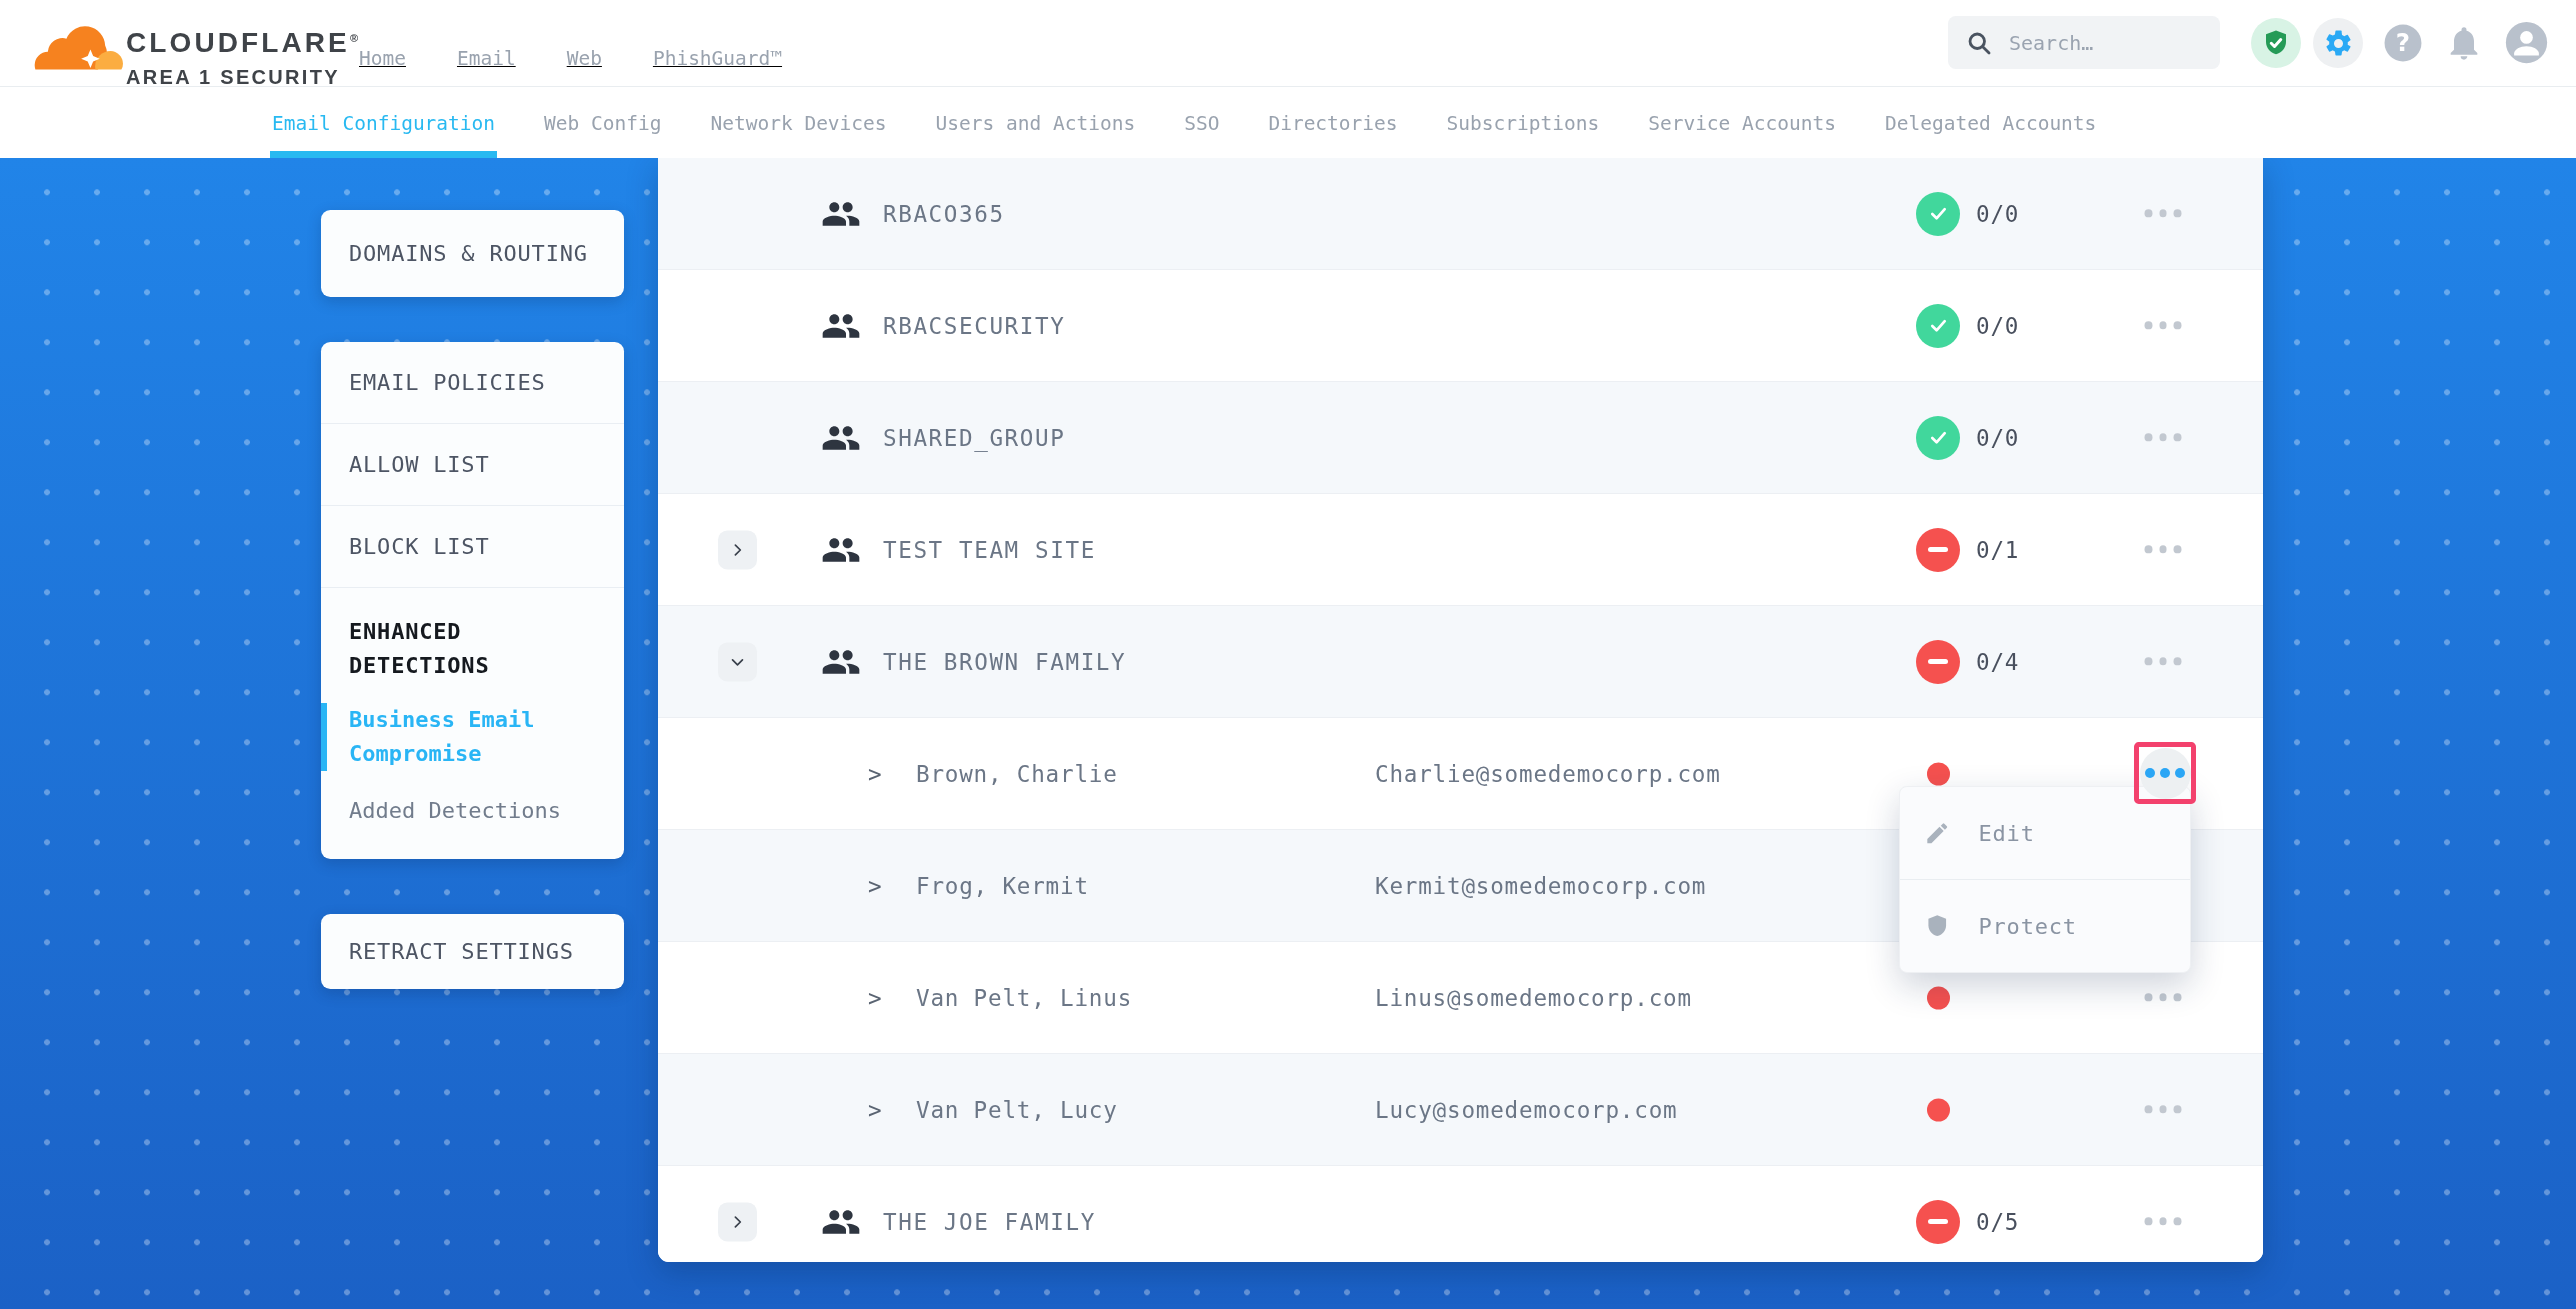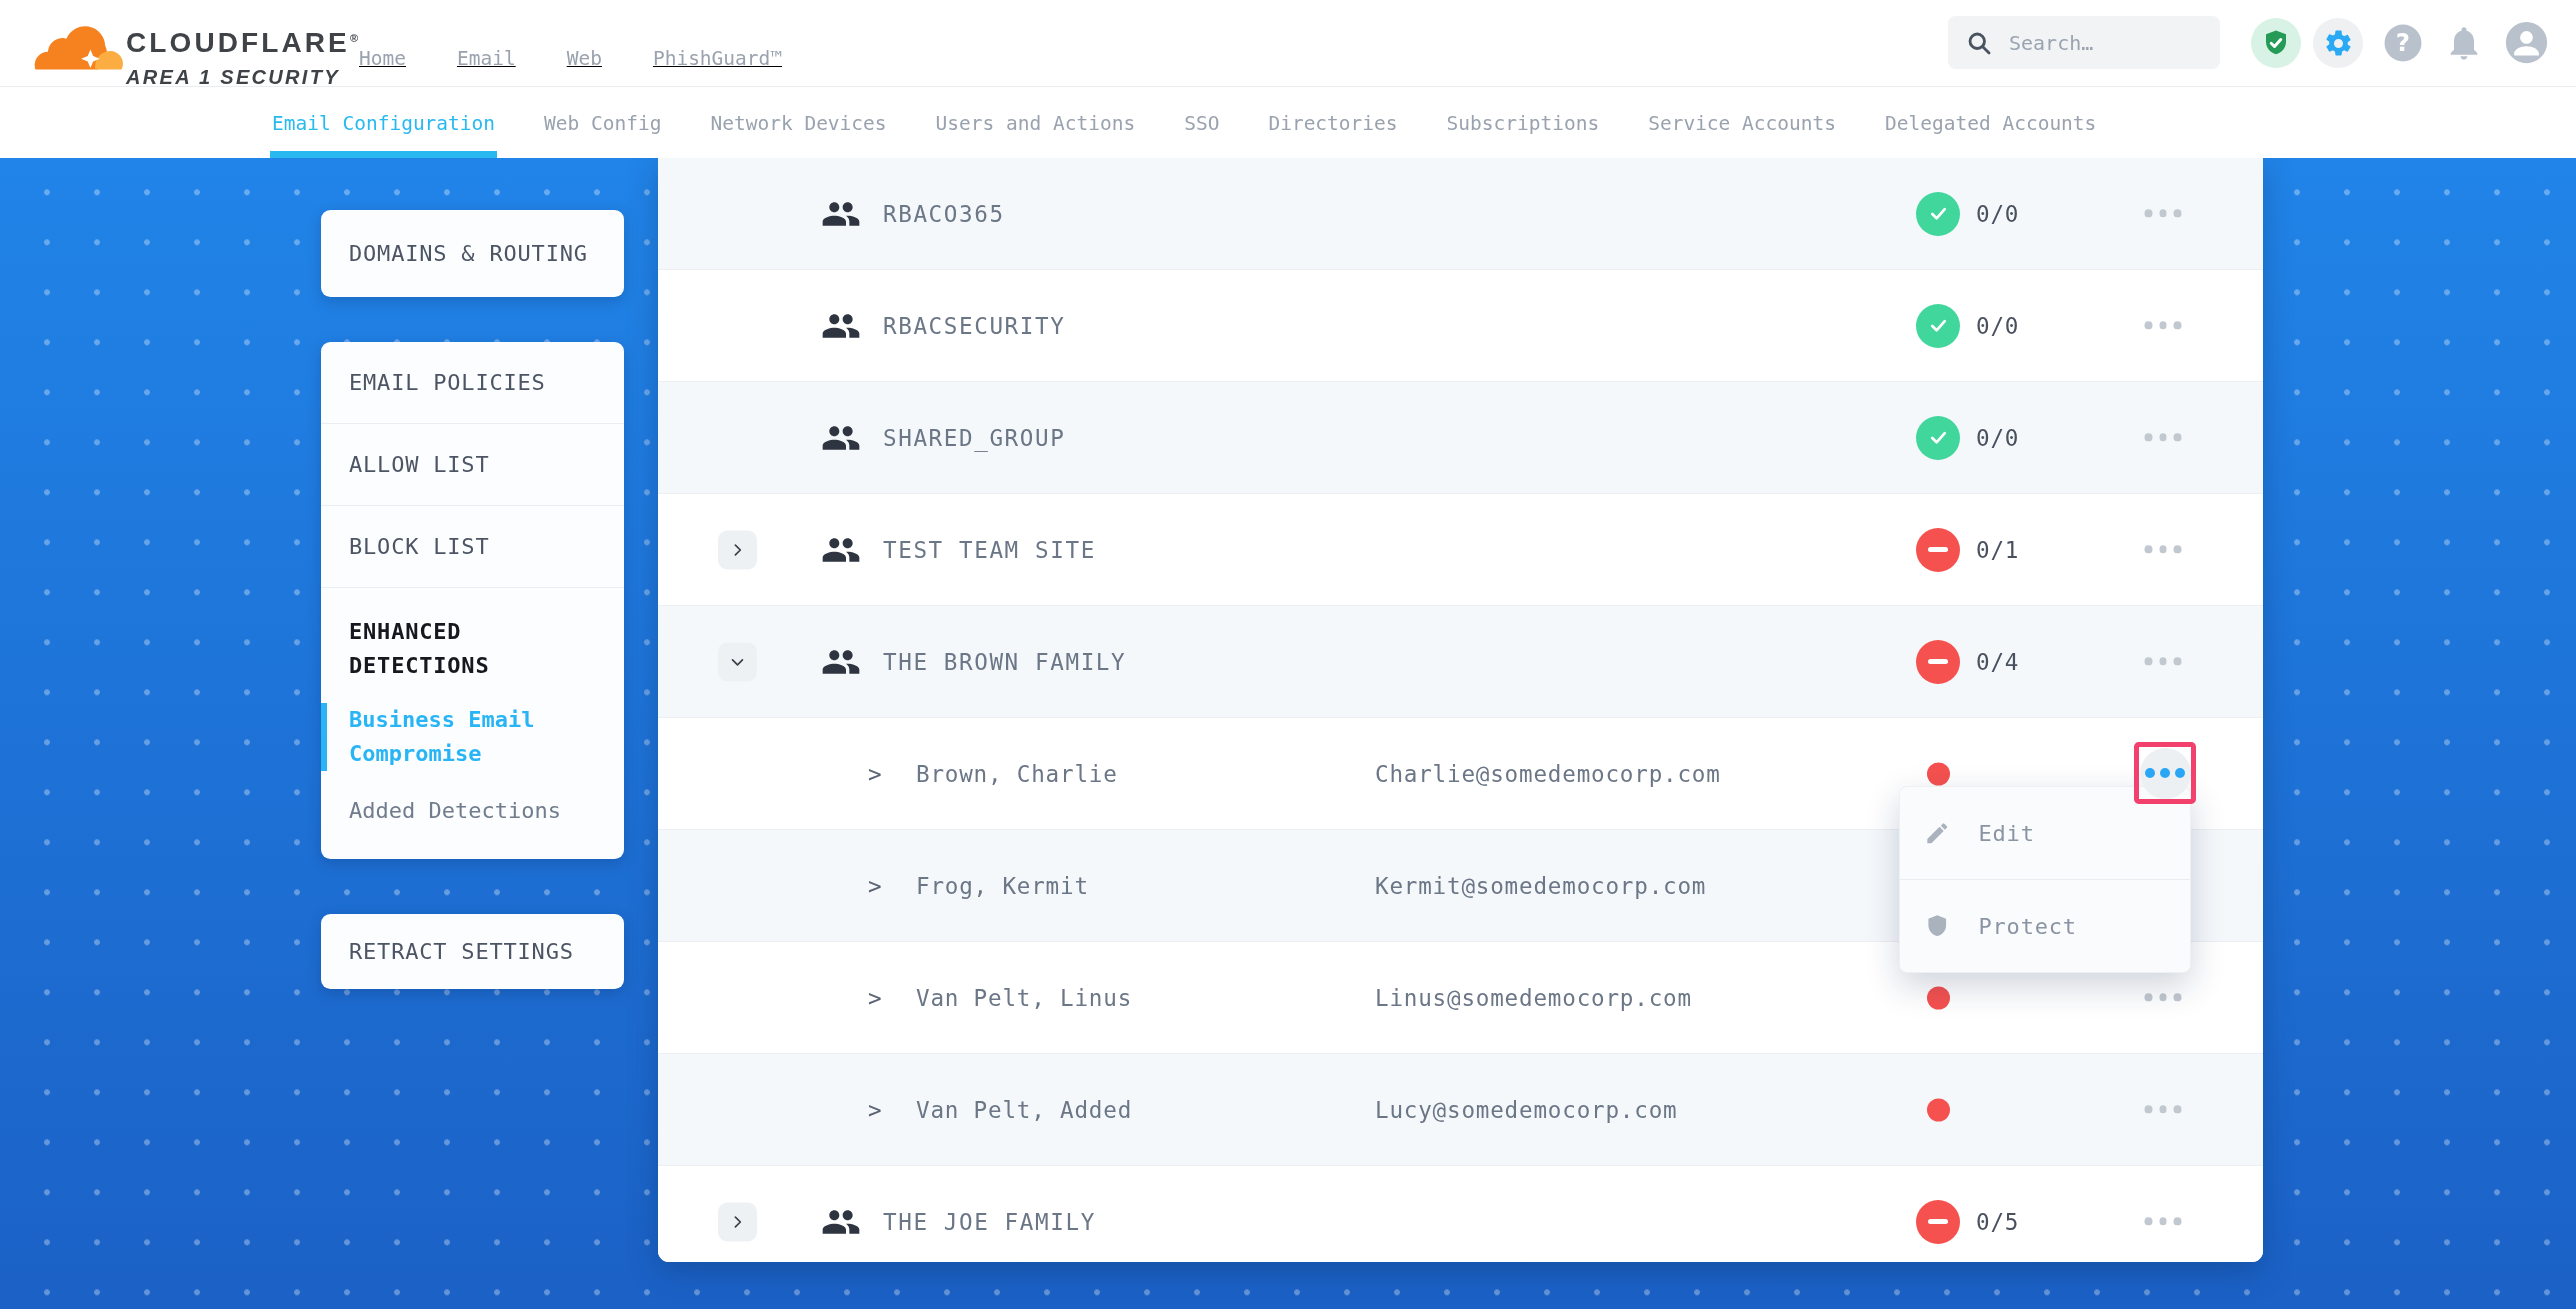--- a/index.html
+++ b/index.html
@@ -6,21 +6,21 @@
   #screen{position:relative;width:2576px;height:1309px;overflow:hidden;
     font-family:"DejaVu Sans Mono",monospace;background:#fff;}
 
   
   .topbar{position:absolute;top:0;left:0;width:2576px;height:86px;background:#fff;
     border-bottom:1.6px solid #e9edf0;z-index:4;}
   .logo{position:absolute;left:30px;top:3.1px;width:93px;height:79px;}
   .brand{position:absolute;left:126px;top:17px;font-family:"Liberation Sans",sans-serif;color:#3f4348;}
   .brand-name{font-size:28px;font-weight:bold;letter-spacing:3.1px;line-height:42px;}
   .brand-name sup{font-size:11px;letter-spacing:0;}
-  .brand-sub{font-size:20px;font-weight:bold;letter-spacing:2.3px;line-height:23px;margin-top:1.6px;font-style:italic;}
+  .brand-sub{font-size:20px;font-weight:bold;letter-spacing:2.3px;line-height:23px;margin-top:1.6px;}
   .topnav{position:absolute;left:359px;top:15px;height:86px;display:flex;align-items:center;gap:51px;text-decoration:underline;}
   .topnav-item{font-size:19.5px;color:#99a2ae;cursor:pointer;}
   .search{position:absolute;left:1948px;top:16.3px;width:272px;height:53px;background:#f1f3f5;
     border-radius:7.8px;display:flex;align-items:center;padding:0 12px 0 17px;box-sizing:border-box;gap:14px;}
   .search svg{flex:0 0 auto;}
   .search input{background:transparent;border:none;outline:none;width:187px;
     font-family:"DejaVu Sans Mono",monospace;font-size:20px;color:#3c4250;}
   .search input::placeholder{color:#9aa3b0;}
   .icon-btn{position:absolute;border:none;padding:0;background:transparent;cursor:pointer;}
   .circle{border-radius:50%;display:flex;align-items:center;justify-content:center;}
@@ -339,21 +339,21 @@
         <span class="vc rdot"></span>
         <button class="dots">
             <i></i>
             <i></i>
             <i></i>
           </button>
       </div>
 
       <div class="row alt">
         <span class="vc mchev">&gt;</span>
-        <span class="vc mname">Van Pelt, Added</span>
+        <span class="vc mname">Van Pelt, Lucy</span>
         <span class="vc memail">Lucy@somedemocorp.com</span>
         <span class="vc rdot"></span>
         <button class="dots">
             <i></i>
             <i></i>
             <i></i>
           </button>
       </div>
 
       <div class="row">

